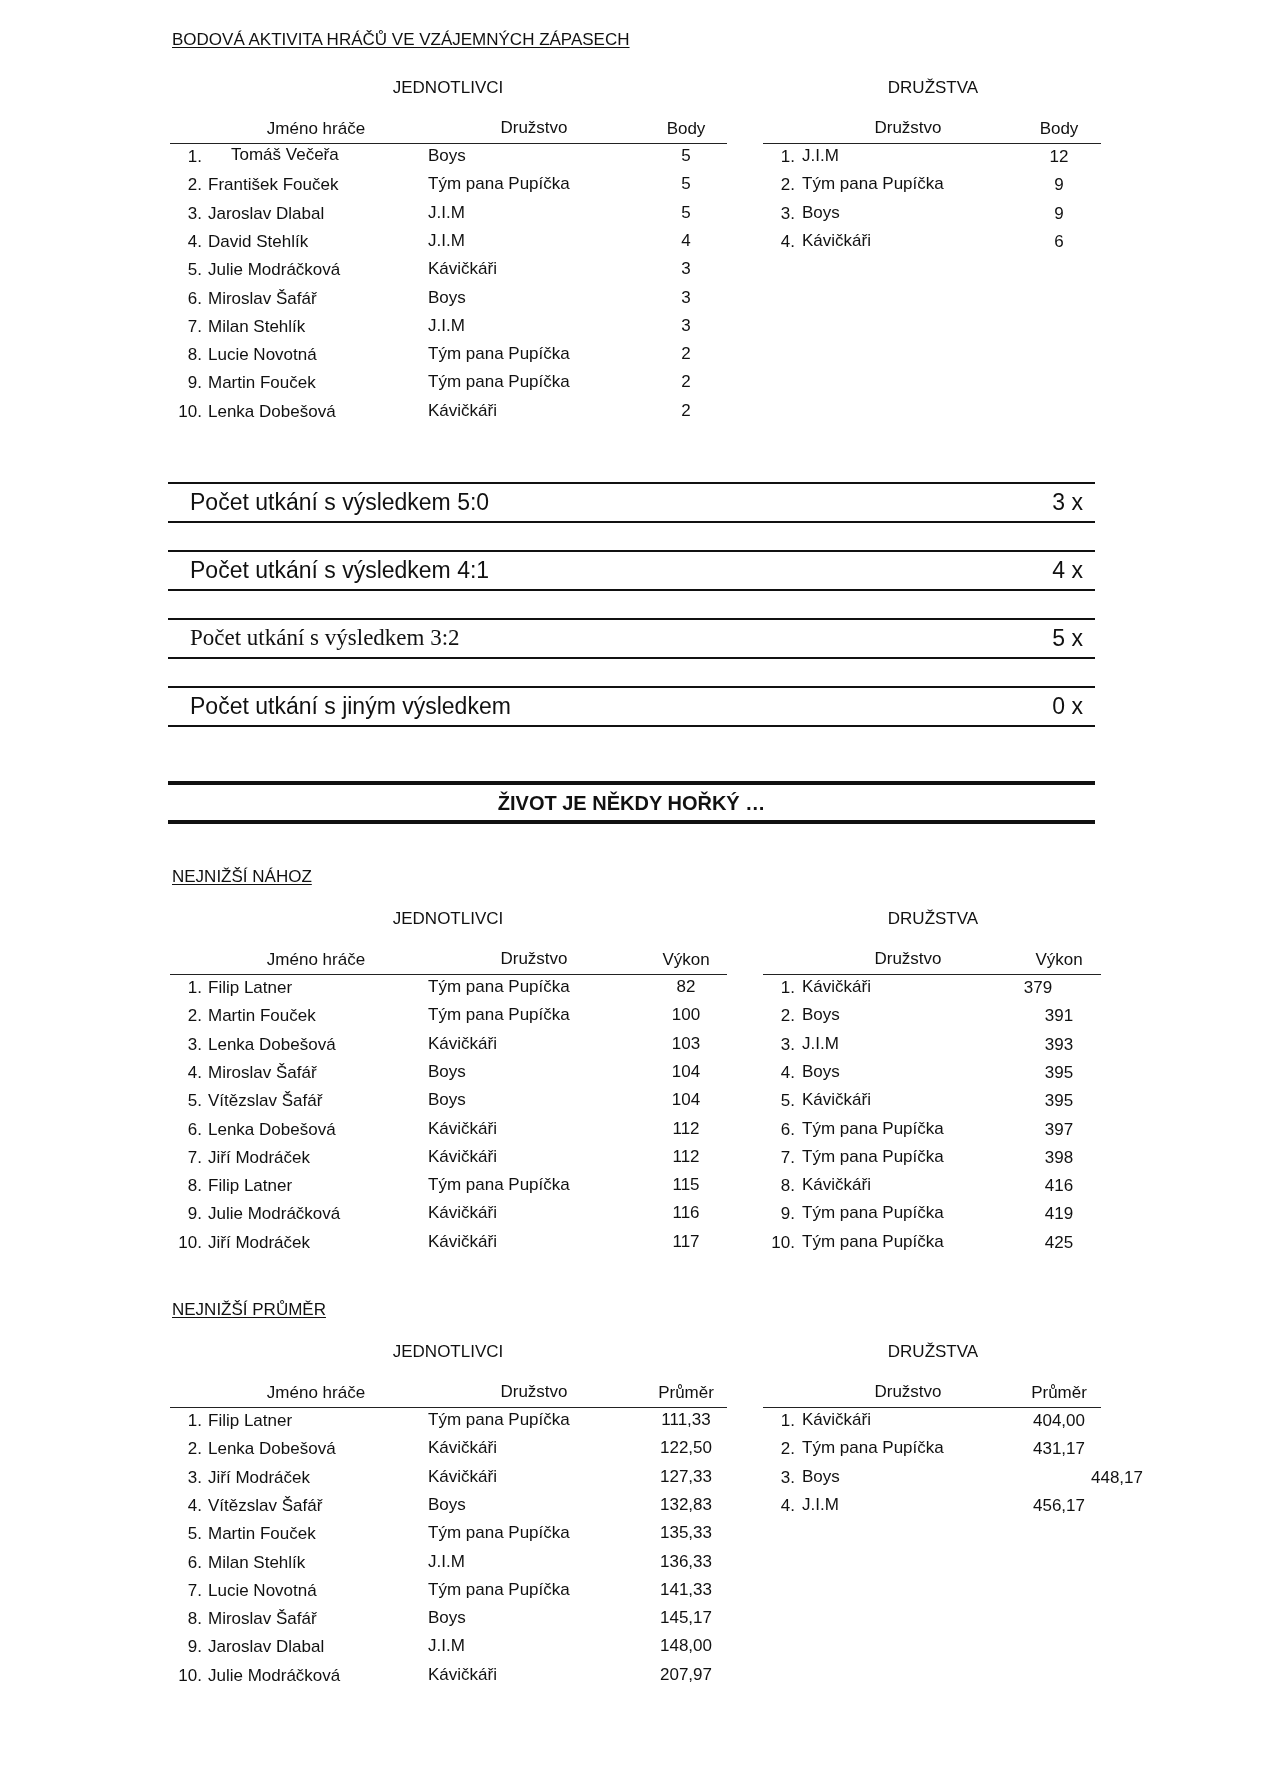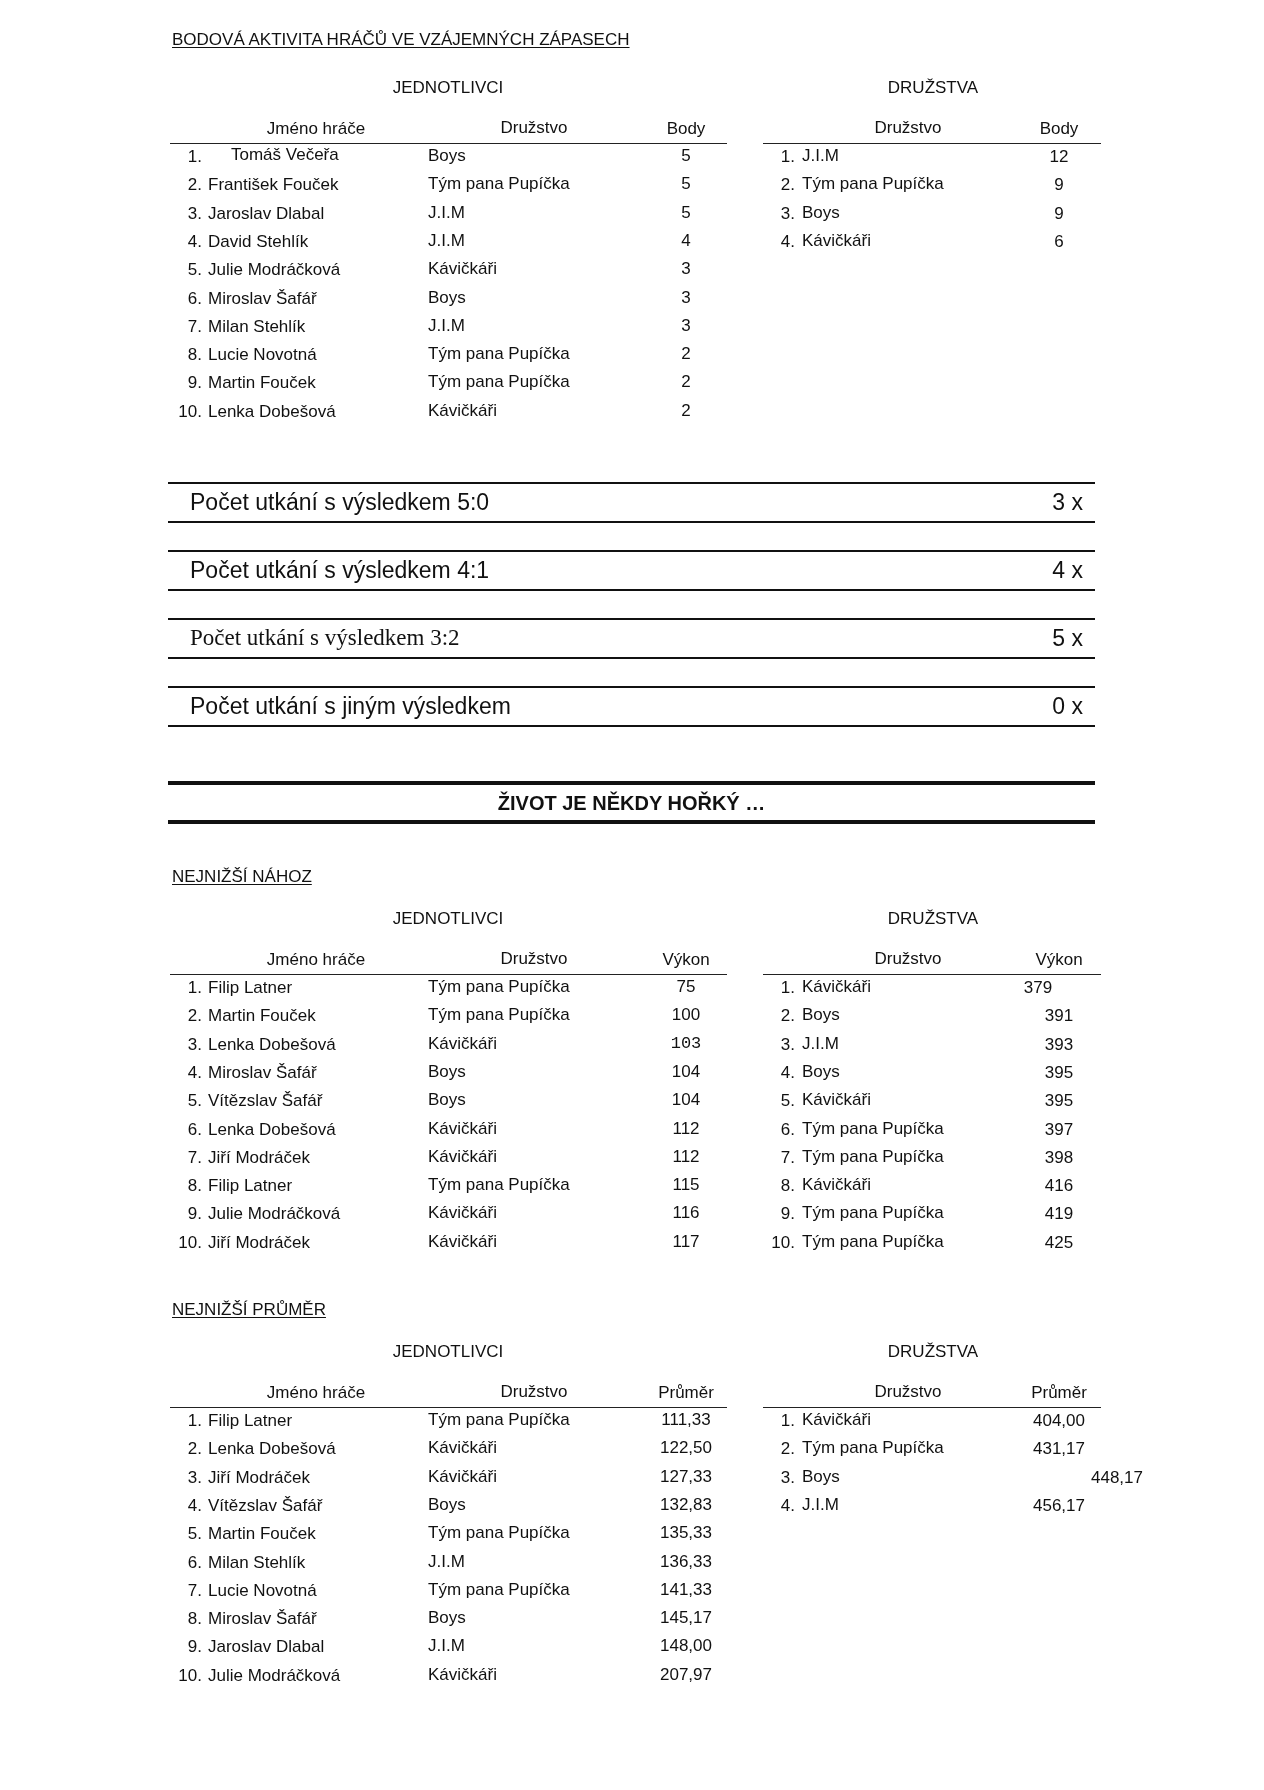--- a/index.html
+++ b/index.html
@@ -133,33 +133,33 @@
       <div class="abs group-label" style="left:448px;top:909px;">JEDNOTLIVCI</div>
       <div class="abs col-head center" style="left:316px;top:950px;">Jméno hráče</div>
       <div class="abs col-head center" style="left:534px;top:949px;">Družstvo</div>
       <div class="abs col-head center" style="left:686px;top:950px;">Výkon</div>
       <div class="rule" style="left:170px;width:557px;top:974px;"></div>
       <div>
         <div>
           <div class="cell num" style="left:172px;top:978px;">1.</div>
           <div class="cell" style="left:208px;top:978px;">Filip Latner</div>
           <div class="cell" style="left:428px;top:977px;">Tým pana Pupíčka</div>
-          <div class="cell val" style="left:686px;top:977px;">75</div>
+          <div class="cell val" style="left:686px;top:977px;">82</div>
         </div>
         <div>
           <div class="cell num" style="left:172px;top:1006px;">2.</div>
           <div class="cell" style="left:208px;top:1006px;">Martin Fouček</div>
           <div class="cell" style="left:428px;top:1005px;">Tým pana Pupíčka</div>
           <div class="cell val" style="left:686px;top:1005px;">100</div>
         </div>
         <div>
           <div class="cell num" style="left:172px;top:1035px;">3.</div>
           <div class="cell" style="left:208px;top:1035px;">Lenka Dobešová</div>
           <div class="cell" style="left:428px;top:1034px;">Kávičkáři</div>
-          <div class="cell val" style="left:686px;top:1034px;font-family:Liberation Mono, monospace;">103</div>
+          <div class="cell val" style="left:686px;top:1034px;">103</div>
         </div>
         <div>
           <div class="cell num" style="left:172px;top:1063px;">4.</div>
           <div class="cell" style="left:208px;top:1063px;">Miroslav Šafář</div>
           <div class="cell" style="left:428px;top:1062px;">Boys</div>
           <div class="cell val" style="left:686px;top:1062px;">104</div>
         </div>
         <div>
           <div class="cell num" style="left:172px;top:1091px;">5.</div>
           <div class="cell" style="left:208px;top:1091px;">Vítězslav Šafář</div>

